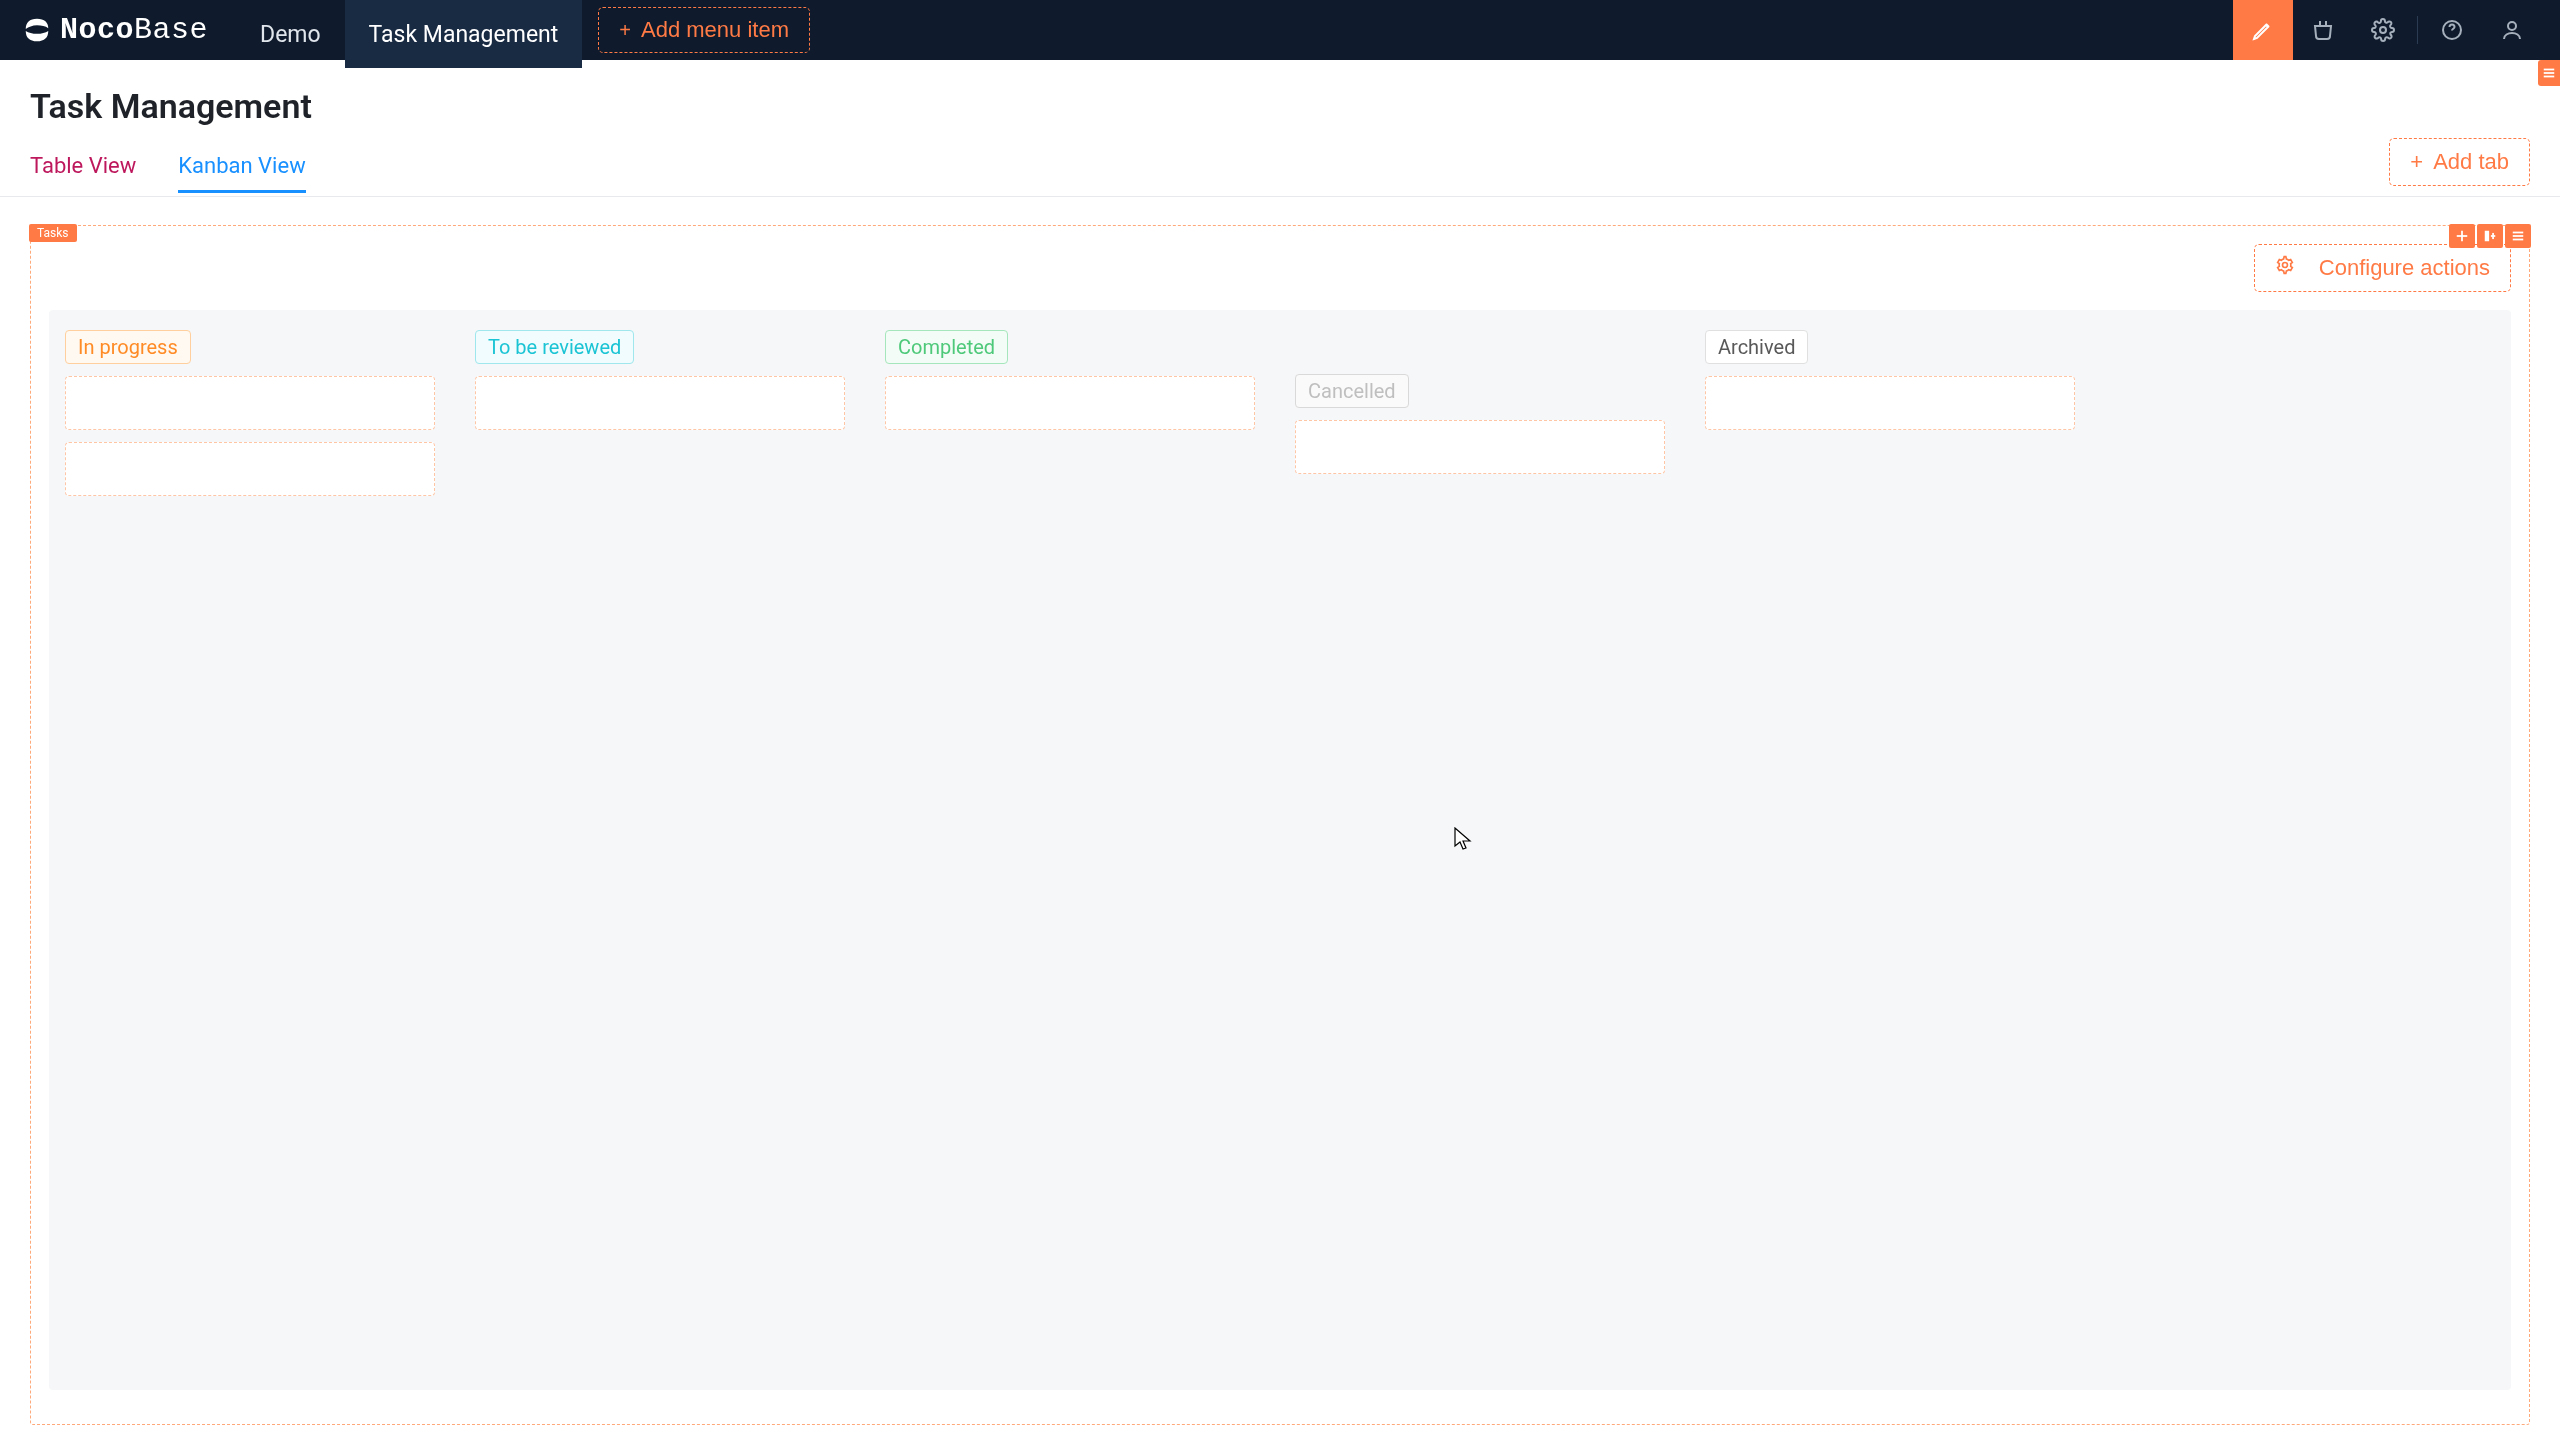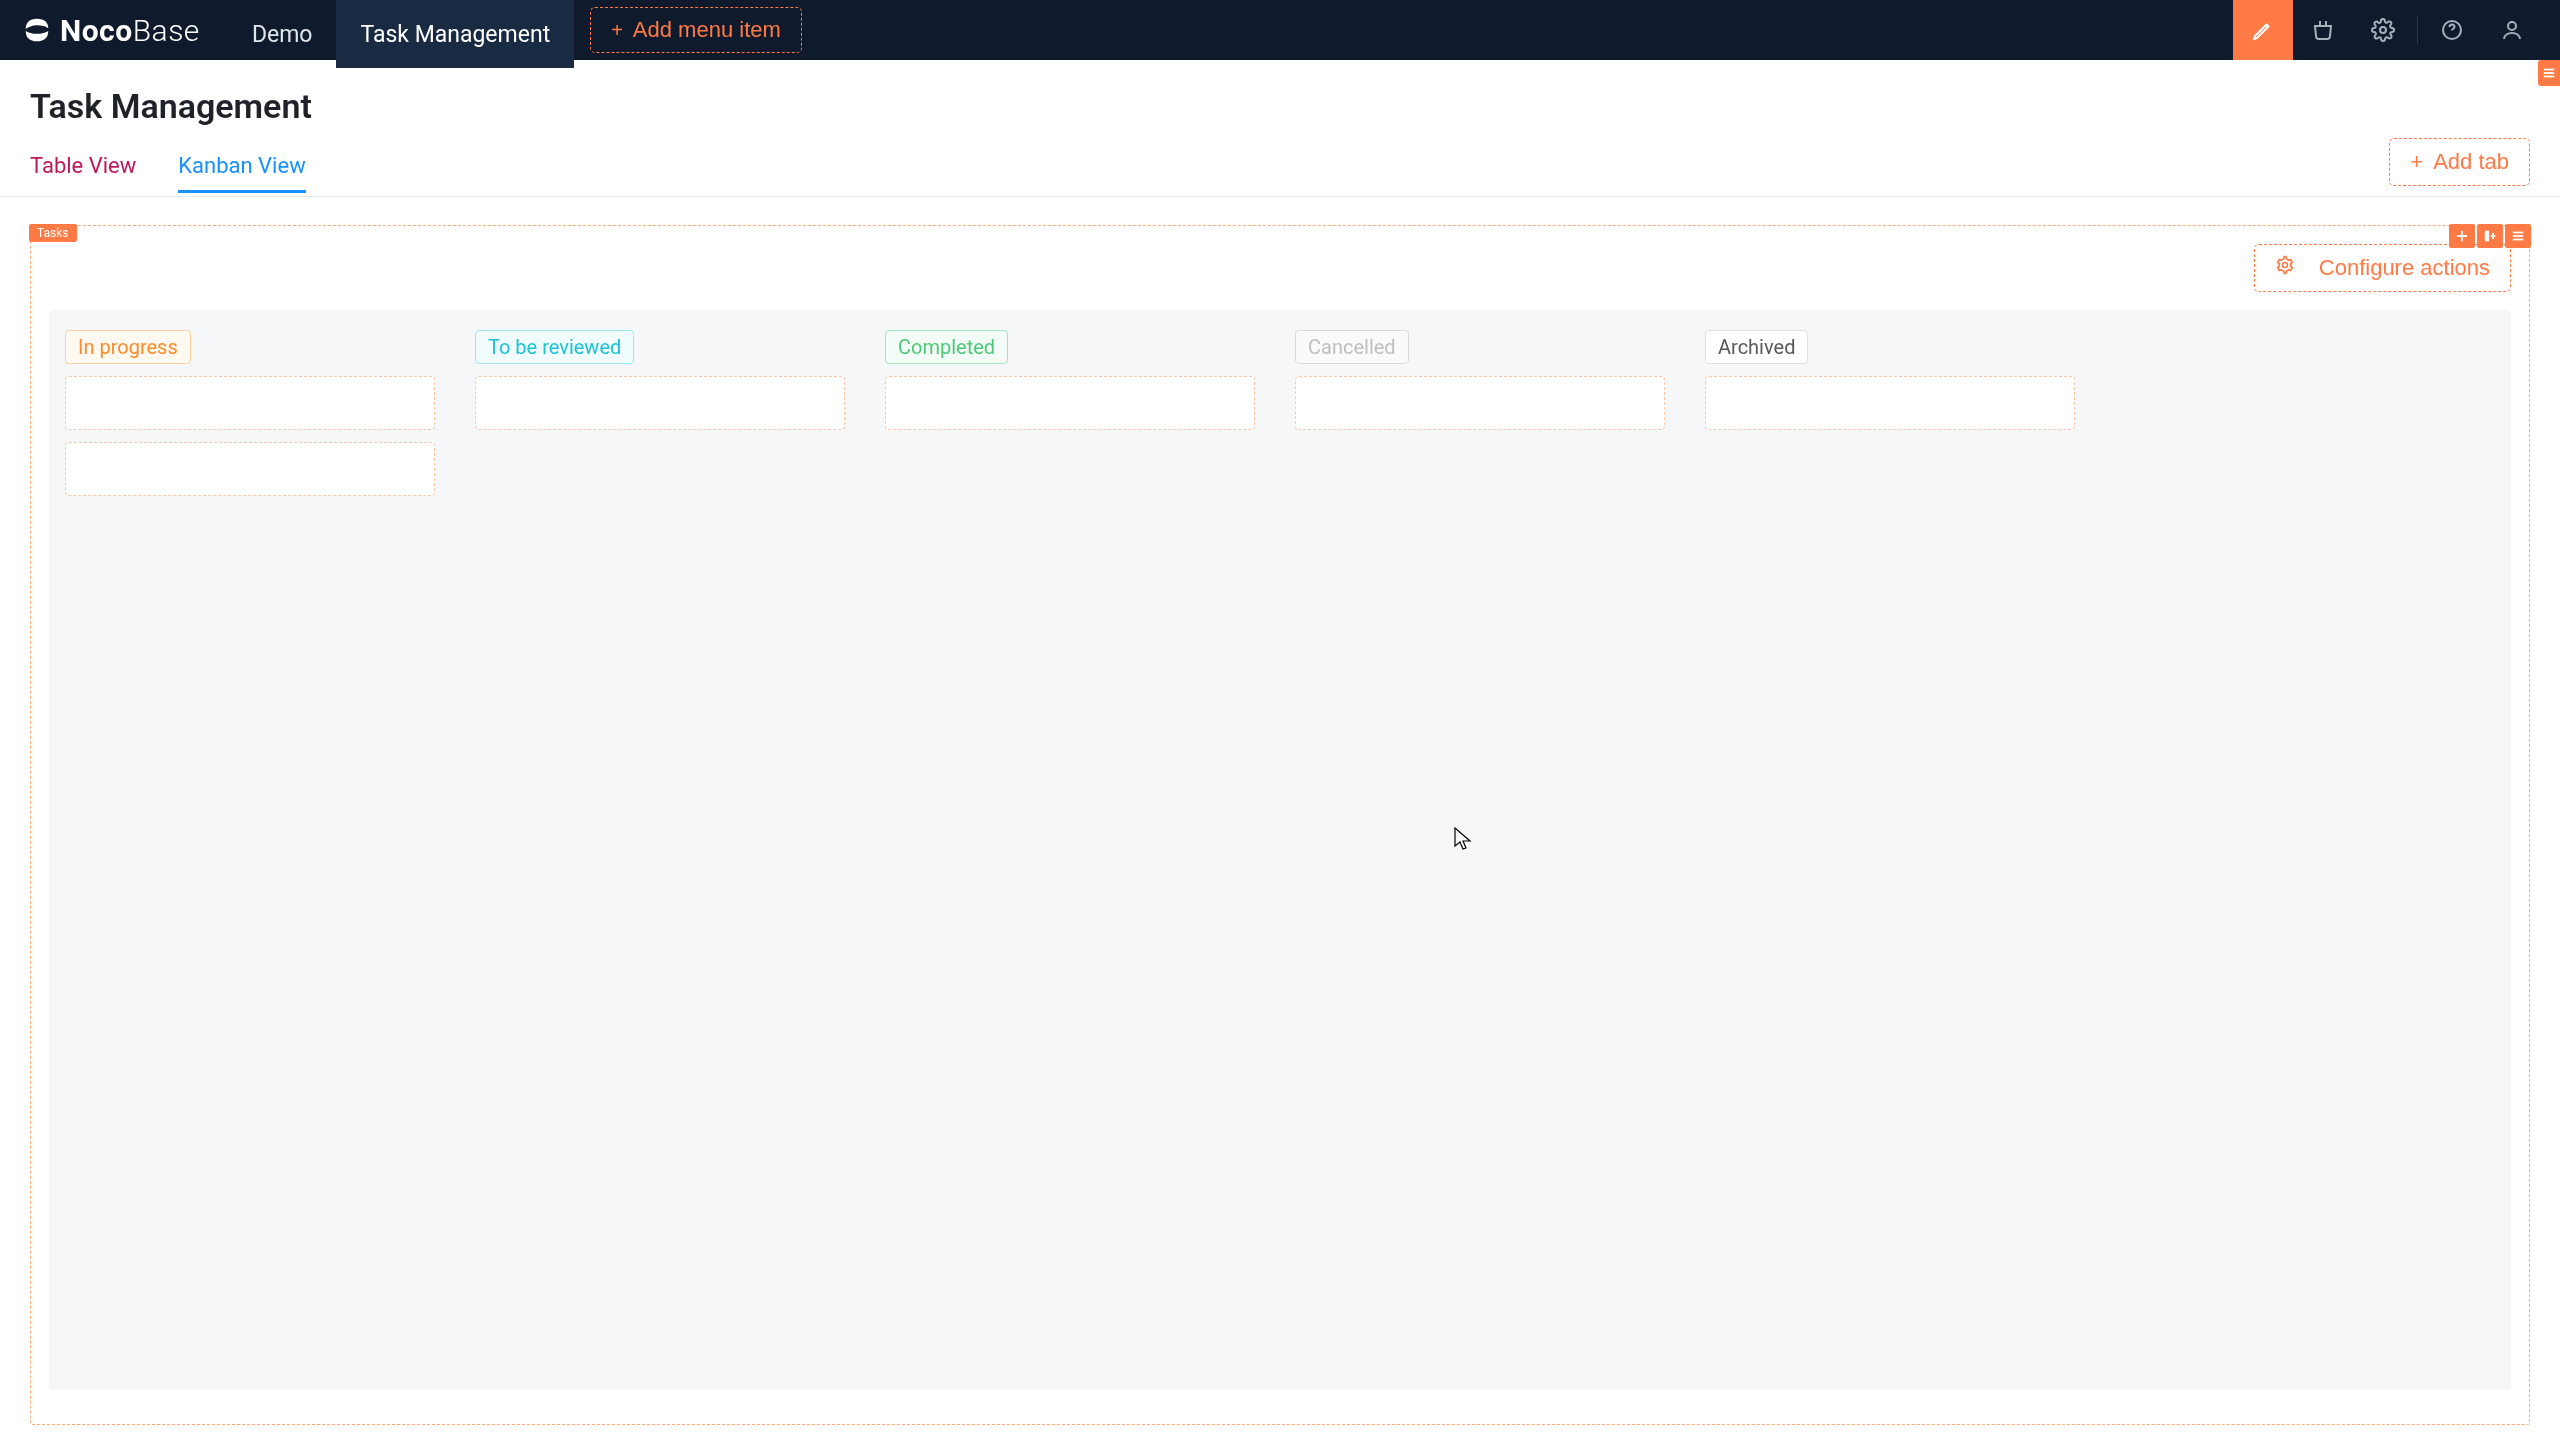--- a/index.html
+++ b/index.html
@@ -13,21 +13,21 @@
     display: flex;
     align-items: center;
     color: #ffffff;
     padding: 0 18px 0 22px;
   }
   .logo { display: flex; align-items: center; gap: 8px; margin-right: 28px; }
   .logo-mark {
     width: 30px; height: 30px; position: relative;
   }
   .logo-mark svg { width: 30px; height: 30px; }
-  .logo-text { font-size: 30px; font-weight: 300; letter-spacing: 0.5px; }
+  .logo-text { font-size: 30px; font-weight: 300; letter-spacing: 0.5px; font-family: Liberation Mono, monospace; }
   .logo-text strong { font-weight: 700; }
 
   .nav-items { display: flex; align-items: stretch; height: 60px; }
   .nav-item {
     display: flex; align-items: center; padding: 0 24px;
     font-size: 23px; color: #e1e6ec; cursor: pointer;
     height: 68px;
   }
   .nav-item.active { background: #192a43; color: #ffffff; }
 
@@ -154,21 +154,21 @@
     padding: 4px 12px;
     border-radius: 4px;
     border: 1.5px solid;
     background: #ffffff;
     line-height: 1.2;
   }
   .chip-notstarted { color: #ff5968; border-color: #ffb0b7; background: #fff4f4; }
   .chip-inprogress { color: #ff8b26; border-color: #ffcf9d; background: #fff9f1; }
   .chip-tobereviewed { color: #1bc4d4; border-color: #9fe6ed; background: #f0fcfd; }
   .chip-completed  { color: #4ec97a; border-color: #a6e6bd; background: #f3fcf6; }
-  .chip-cancelled  { color: #bfbfbf; border-color: #d9d9d9; background: #fafafa; }
+  .chip-cancelled  { color: #bfbfbf; border-color: #d9d9d9; background: #fafafa; margin-top: 44px; }
   .chip-archived   { color: #595959; border-color: #e0e0e0; background: #ffffff; }
 
   .kanban-card {
     background: #ffffff;
     border: 1.5px dashed #ffc6a6;
     border-radius: 4px;
     height: 54px;
   }
 
   .cursor-ptr {

